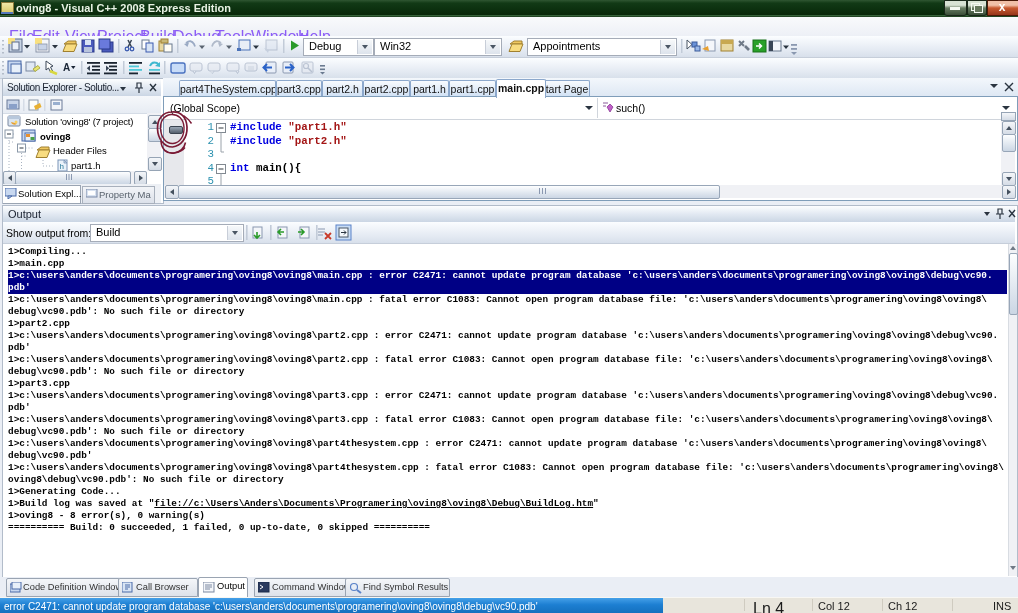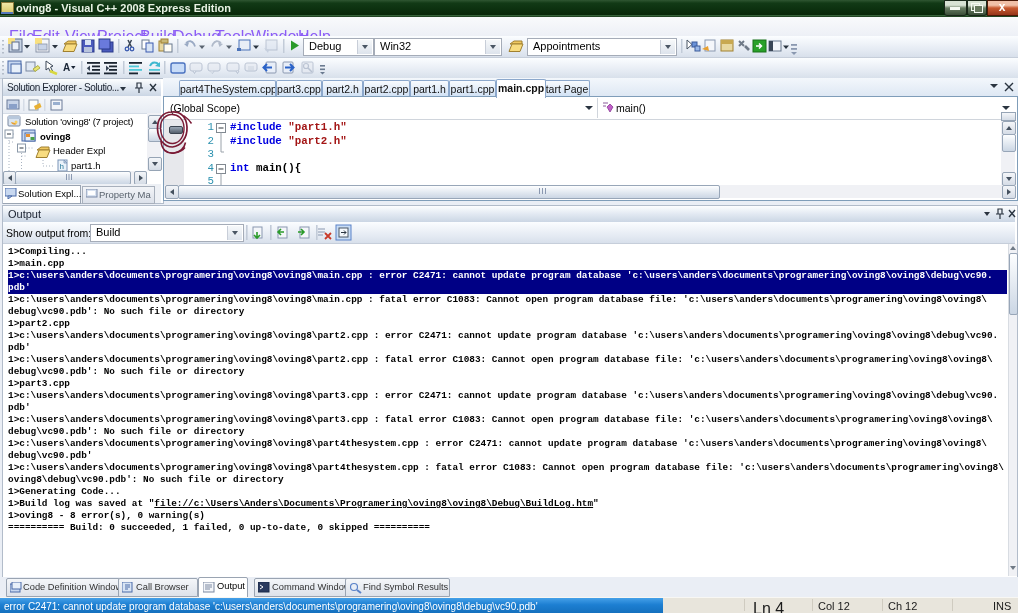--- a/index.html
+++ b/index.html
@@ -217,21 +217,21 @@
   <rect x="23" y="21" width="4" height="3" fill="#E89030"></rect>
         <rect x="27.5" y="24" width="4" height="3" fill="#48A048"></rect>
   <path d="M34 37 l4 -3 8 0 0 3z" fill="#F0C860" stroke="#A08030" stroke-width="1"></path>
   <path d="M33 44.5 l3 -7.5 11 0 -3 7.5z" fill="#F8DC80" stroke="#A08030" stroke-width="1"></path>
   <rect x="55" y="47" width="9" height="11" fill="#EAF2FA" stroke="#7A94B8" stroke-width="1"></rect>
   <path d="M61 47 l3 3 -3 0z" fill="#C8D8E8" stroke="#7A94B8" stroke-width="0.8"></path>
   <text x="56.5" y="56" font-size="8" fill="#2A7A9A" font-family="Liberation Sans">h</text>
  </svg>
  <div class="abs" style="left:22px;top:37px;font-size:9.5px;letter-spacing:-0.2px;color:#000;white-space:nowrap">Solution 'oving8' (7 project)</div>
  <div class="abs" style="left:37px;top:52px;font-size:9.5px;font-weight:bold;color:#000">oving8</div>
- <div class="abs" style="left:50px;top:66px;font-size:9.5px;color:#000">Header Expl</div>
+ <div class="abs" style="left:50px;top:66px;font-size:9.5px;color:#000">Header Files</div>
  <div class="abs" style="left:68px;top:81px;font-size:9.5px;color:#000">part1.h</div>
  <div class="abs" style="left:144px;top:34px;width:14px;height:58px;background:#F0F1F5">
   <div class="sbb up" style="left:1px;top:2px;width:12px;height:12px"></div>
   <div class="thumb" style="left:1px;top:15px;width:12px;height:12px"></div>
   <div class="sbb dn" style="left:1px;top:44px;width:12px;height:12px"></div>
  </div>
  <div class="abs" style="left:0;top:92px;width:144px;height:13px;background:#F0F1F5">
   <div class="sbb lf" style="left:0;top:0;width:11px;height:12px"></div>
   <div class="thumb" style="left:12px;top:0;width:114px;height:12px"></div>
   <div class="abs" style="left:63px;top:3px;width:1px;height:6px;background:#8A98B0;box-shadow:2.5px 0 #8A98B0,5px 0 #8A98B0"></div>
@@ -269,21 +269,21 @@
 
 <div class="abs" style="left:163px;top:96px;width:853px;height:103px;background:#fff;border:1px solid #7F9DB9"></div>
 <div class="abs" style="left:164px;top:97px;width:851px;height:22px;background:#fff;border-bottom:1px solid #D0D5DC"></div>
 <div class="abs" style="left:170px;top:102px;font-size:10.5px;color:#000">(Global Scope)</div>
 <div class="abs" style="left:585px;top:106px;width:0;height:0;border-left:4px solid transparent;border-right:4px solid transparent;border-top:4px solid #2A3440"></div>
 <div class="abs" style="left:597px;top:98px;width:1px;height:20px;background:#D0D5DC"></div>
 <svg class="abs" style="left:601px;top:101px" width="14" height="13" viewBox="0 0 14 13">
       <path d="M2 2 l5 0 M2 5 l3 0" stroke="#8A5A9A" stroke-width="1"></path>
       <path d="M9 3 l3 3 -3 5 -3 -5z" fill="#C060C8" stroke="#8A3A96" stroke-width="0.8"></path>
     </svg>
-<div class="abs" style="left:616px;top:102px;font-size:10.5px;color:#000">main()</div>
+<div class="abs" style="left:616px;top:102px;font-size:10.5px;color:#000">such()</div>
 <div class="abs" style="left:1002px;top:106px;width:0;height:0;border-left:4px solid transparent;border-right:4px solid transparent;border-top:4px solid #2A3440"></div>
 
 <div class="abs" style="left:164px;top:120px;width:20px;height:65px;background:#E7E8EC"></div>
 <div class="abs" style="left:169px;top:126px;width:12px;height:6px;background:linear-gradient(#9AA6B4,#55616E);border:1px solid #3A4450;border-radius:2px"></div>
 
 <div class="abs mono" style="left:186px;top:121px;width:28px;font-size:10.8px;line-height:13.5px;color:#2B91AF;text-align:right;white-space:pre">1
 2
 3
 4
 5</div>

